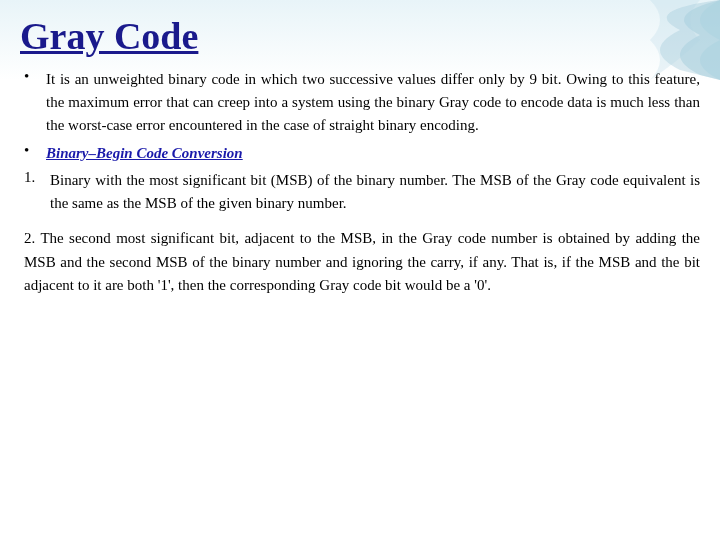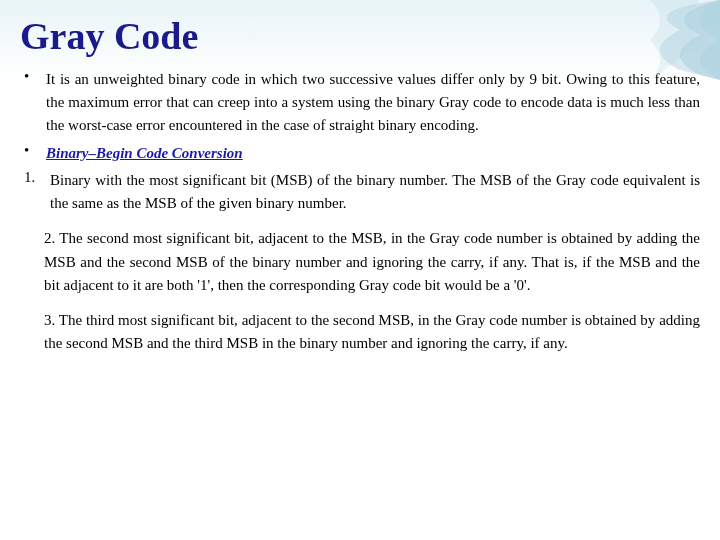--- a/index.html
+++ b/index.html
@@ -23,20 +23,21 @@
       height: 540px;
       position: relative;
       background: linear-gradient(to bottom, #e8f4f8 0%, #fff 80px);
       padding: 16px 20px 16px 20px;
     }
 
     .title {
       font-size: 38px;
       font-weight: bold;
       color: #1a1a8c;
+      text-decoration: underline;
       margin-bottom: 10px;
       font-family: 'Times New Roman', Times, serif;
       line-height: 1.1;
     }
 
     .content-area {
       padding-left: 4px;
     }
 
     .bullet-section {
@@ -80,21 +81,20 @@
       min-width: 22px;
       font-size: 15px;
       margin-right: 4px;
     }
 
     .paragraph {
       text-align: justify;
       line-height: 1.55;
       margin-top: 12px;
       margin-bottom: 0;
-      margin-left: 20px;
     }
 
     .paragraph-num {
       font-weight: normal;
     }
 
     .wavy-decoration {
       position: absolute;
       top: 0;
       right: 0;
@@ -137,19 +137,16 @@
         <span class="number-label">1.</span>
         <span class="bullet-text">Binary with the most significant bit (MSB) of the binary number. The MSB of the Gray code equivalent is the same as the MSB of the given binary number.</span>
       </div>
 
     </div>
 
     <p class="paragraph">
       <span class="paragraph-num">2. </span><span>The second most significant bit, adjacent to the MSB, in the Gray code number is obtained by adding the MSB and the second MSB of the binary number and ignoring the carry, if any. That is, if the MSB and the bit adjacent to it are both '1', then the corresponding Gray code bit would be a '0'.</span>
     </p>
 
-    <p class="paragraph">
-      <span class="paragraph-num">3. </span><span>The third most significant bit, adjacent to the second MSB, in the Gray code number is obtained by adding the second MSB and the third MSB in the binary number and ignoring the carry, if any.</span>
-    </p>
 
 
   </div>
 </div>
 
 </body></html>

